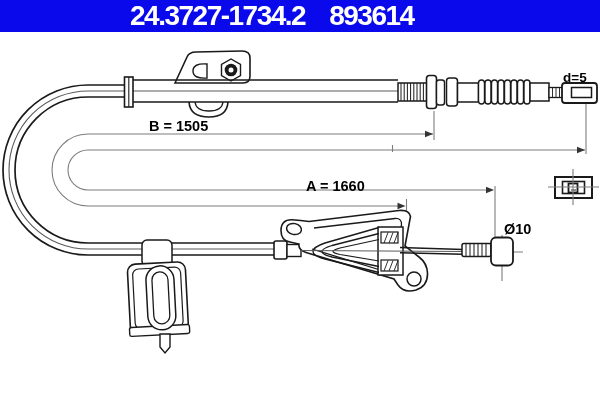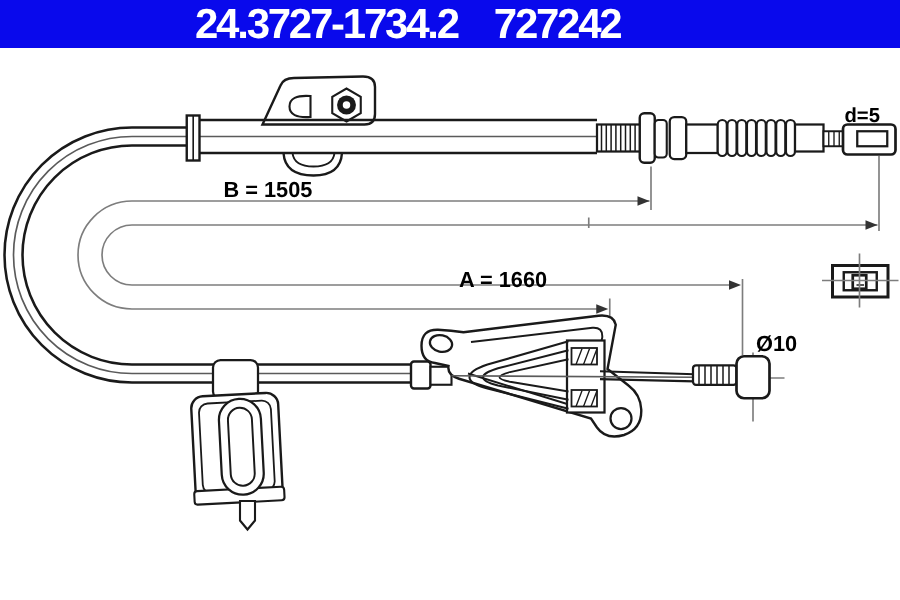--- a/index.html
+++ b/index.html
@@ -17,21 +17,21 @@
   svg text{
     font-family:"Liberation Sans",sans-serif;
     font-weight:bold;fill:#000;
   }
 </style>
 </head>
 <body>
 
 <div class="header" style="background: rgb(9, 9, 236); color: rgb(255, 255, 255); gap: 24px;">
   <span>24.3727-1734.2</span>
-  <span>727242</span>
+  <span>893614</span>
 </div>
 
 <div class="diagram-wrap">
 <svg width="600" height="368" viewBox="0 32 600 368" xmlns="http://www.w3.org/2000/svg">
 
   <g fill="none" stroke="#1a1a1a" stroke-width="1.7">
     <path d="M126 85 H88 A85 85 0 0 0 88 255 H276"></path>
     <path d="M126 97 H88 A73 73 0 0 0 88 243 H276"></path>
     <path d="M398 91 H88 A79 79 0 0 0 88 249 H290" stroke="#5a5a5a" stroke-width="1.1"></path>
   </g>

